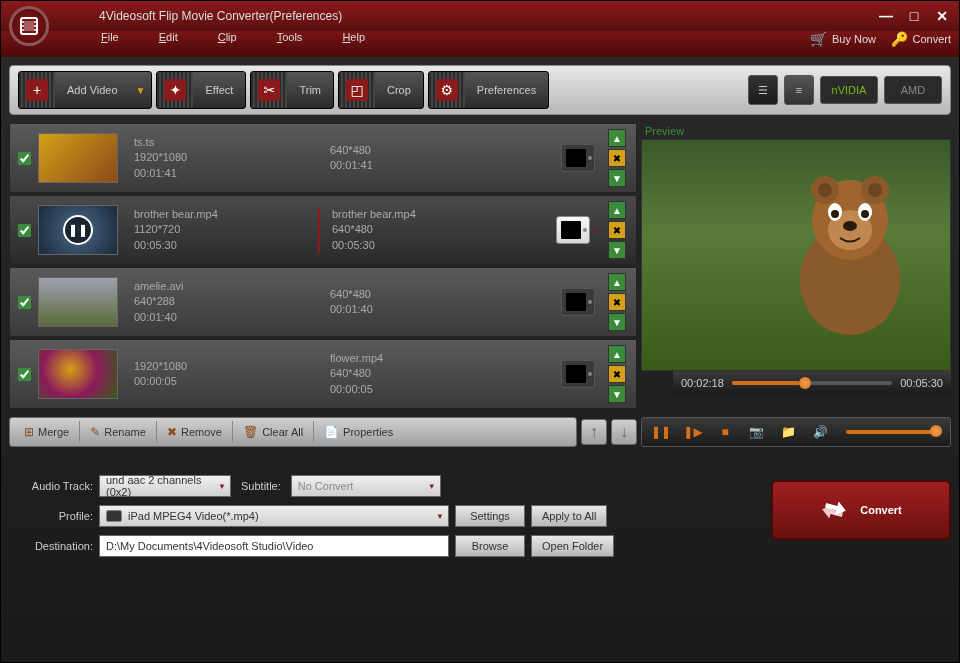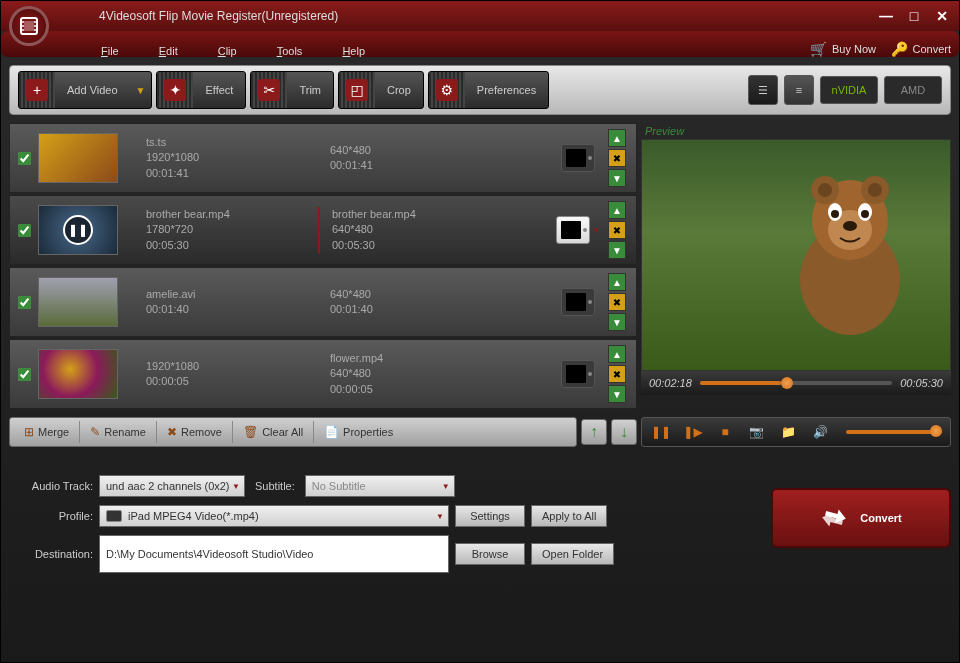--- a/index.html
+++ b/index.html
@@ -7,21 +7,21 @@
 
 .window { width: 960px; height: 663px; background: linear-gradient(to bottom, #2a2a2a, #1a1a1a); border: 1px solid #000; }
 
 .titlebar { height: 30px; background: linear-gradient(to bottom, #8b1a1a, #5a0f0f); display: flex; align-items: center; padding: 0 8px; color: #fff; }
 .app-logo { width: 40px; height: 40px; margin-top: 20px; border-radius: 50%; background: radial-gradient(circle, #8b1a1a, #4a0808); border: 3px solid rgba(255,255,255,0.3); display: flex; align-items: center; justify-content: center; z-index: 10; position: relative; }
 .film-icon-svg { width: 24px; height: 24px; }
 .title-text { margin-left: 50px; color: #ddd; font-size: 12px; }
 .window-controls { margin-left: auto; display: flex; gap: 10px; }
 .window-controls span { width: 18px; height: 18px; display: flex; align-items: center; justify-content: center; cursor: pointer; color: #fff; font-size: 14px; font-weight: bold; }
 
-.menubar { height: 26px; background: linear-gradient(to bottom, #7a1515, #4a0808); display: flex; align-items: flex-end; padding: 0 8px 0 80px; color: #ddd; border-radius: 7px; }
+.menubar { height: 26px; background: linear-gradient(to bottom, #7a1515, #4a0808); display: flex; align-items: flex-start; padding: 0 8px 0 80px; color: #ddd; }
 .menubar .menu-item { padding: 0 20px; cursor: pointer; }
 .menubar .menu-item u { text-decoration: underline; }
 .menubar-right { margin-left: auto; display: flex; gap: 15px; align-items: center; }
 .menubar-right .link { display: flex; align-items: center; gap: 4px; cursor: pointer; }
 .cart-icon { color: #3a8b3a; font-size: 14px; }
 .key-icon { color: #d4a017; font-size: 14px; }
 
 .toolbar-wrap { padding: 8px; }
 .toolbar { height: 50px; background: linear-gradient(to bottom, #e8e8e8, #b8b8b8); border: 1px solid #888; border-radius: 4px; display: flex; align-items: center; padding: 4px 8px; gap: 4px; }
 .tool-btn { height: 38px; background: linear-gradient(to bottom, #555, #2a2a2a); border: 1px solid #000; border-radius: 3px; display: flex; align-items: center; padding: 0; cursor: pointer; color: #ccc; overflow: hidden; }
@@ -36,40 +36,40 @@
 .nvidia { color: #76b900; }
 .amd { color: #888; }
 
 .main-area { display: flex; padding: 0 8px; gap: 4px; }
 .file-list { flex: 1; }
 .file-row { height: 70px; background: linear-gradient(to bottom, #5a5a5a, #3a3a3a); border: 1px solid #222; margin-bottom: 2px; display: flex; align-items: center; padding: 0; }
 .file-row.selected { background: linear-gradient(to bottom, #4a4a4a, #2a2a2a); }
 .file-check { width: 28px; display: flex; justify-content: center; }
 .file-check input { accent-color: #3a8b3a; }
 .file-thumb { width: 80px; height: 50px; background: #222; border: 1px solid #666; position: relative; display: flex; align-items: center; justify-content: center; overflow: hidden; }
-.file-info { width: 200px; padding-left: 28px; color: #aaa; line-height: 1.4; }
+.file-info { width: 200px; padding-left: 16px; color: #aaa; line-height: 1.4; }
 .file-info.output { border-left: 2px solid #8b1a1a; padding-left: 12px; }
 .file-row.default .file-info.output { border-left: none; }
 .file-device { width: 60px; display: flex; align-items: center; justify-content: center; }
 .device-icon { width: 34px; height: 28px; background: linear-gradient(to bottom, #f8f8f8, #d8d8d8); border: 1px solid #888; border-radius: 3px; position: relative; }
 .device-icon.plain { background: #3a3a3a; border-color: #555; }
 .device-icon::after { content: ''; position: absolute; top: 4px; left: 4px; right: 8px; bottom: 4px; background: #000; border-radius: 1px; }
 .device-icon::before { content: ''; position: absolute; right: 2px; top: 50%; transform: translateY(-50%); width: 4px; height: 4px; border-radius: 50%; background: #888; }
 .device-dd { font-size: 8px; color: #8b1a1a; margin-left: 2px; }
 .file-actions { width: 28px; display: flex; flex-direction: column; gap: 2px; padding-right: 4px; }
 .file-actions .act { width: 18px; height: 18px; border: 1px solid #333; display: flex; align-items: center; justify-content: center; font-size: 10px; cursor: pointer; }
 .act.green { background: #3a8b3a; color: #fff; }
 .act.yellow { background: #d4a017; color: #000; }
 
-.preview-area { width: 310px; font-style: italic; }
+.preview-area { width: 310px; }
 .preview-label { color: #3a8b3a; font-size: 11px; padding: 2px 4px; }
 .preview-box { width: 310px; height: 232px; background: #000; border: 1px solid #333; overflow: hidden; position: relative; }
 .preview-scene { width: 100%; height: 100%; background: linear-gradient(to bottom, #3a5a2a 0%, #5a7a3a 40%, #3a5a1a 100%); position: relative; }
 .bear { position: absolute; right: 30px; top: 30px; width: 140px; height: 170px; }
-.player-bar { height: 24px; background: linear-gradient(to bottom, #3a3a3a, #1a1a1a); display: flex; align-items: center; padding: 0 8px; gap: 8px; color: #ccc; font-size: 10px; }
+.player-bar { height: 24px; background: linear-gradient(to bottom, #3a3a3a, #1a1a1a); display: flex; align-items: center; padding: 0 8px; gap: 8px; color: #ccc; font-size: 10px; margin-left: 32px; }
 .progress-track { flex: 1; height: 4px; background: #555; position: relative; border-radius: 2px; }
 .progress-fill { position: absolute; left: 0; top: 0; bottom: 0; width: 42%; background: #d47017; border-radius: 2px; }
 .progress-thumb { position: absolute; left: 42%; top: -4px; width: 12px; height: 12px; background: radial-gradient(circle, #f0a050, #d47017); border-radius: 50%; }
 
 .mid-bar { display: flex; padding: 6px 8px; gap: 4px; align-items: center; }
 .list-toolbar { flex: 1; height: 30px; background: linear-gradient(to bottom, #d0d0d0, #a0a0a0); border: 1px solid #666; border-radius: 3px; display: flex; align-items: center; padding: 0 4px; gap: 0; }
 .list-tool-btn { padding: 4px 10px; display: flex; align-items: center; gap: 4px; cursor: pointer; color: #333; border-right: 1px solid #888; }
 .list-tool-btn:last-child { border-right: none; }
 .list-tool-icon { color: #8b4a1a; font-size: 12px; }
 .updown { display: flex; gap: 4px; }
@@ -81,24 +81,24 @@
 .pc-btn.gray { color: #888; }
 .vol-slider { flex: 1; height: 4px; background: #d47017; position: relative; border-radius: 2px; margin-left: 4px; }
 .vol-thumb { position: absolute; right: 0; top: -5px; width: 12px; height: 12px; background: radial-gradient(circle, #f0a050, #d47017); border-radius: 50%; }
 
 .bottom-area { padding: 10px 8px; display: flex; gap: 10px; }
 .settings-grid { flex: 1; display: flex; flex-direction: column; gap: 8px; color: #ccc; margin-top: 12px; }
 .setting-row { display: flex; align-items: center; gap: 6px; }
 .setting-label { width: 84px; text-align: right; }
 .combo { height: 22px; background: linear-gradient(to bottom, #f0f0f0, #d0d0d0); border: 1px solid #666; display: flex; align-items: center; padding: 0 6px; color: #333; position: relative; }
 .combo .dd { position: absolute; right: 4px; color: #8b1a1a; font-size: 8px; }
-.combo.audio { width: 146px; }
+.combo.audio { width: 132px; }
 .combo.subtitle { width: 150px; color: #888; }
 .combo.profile { width: 350px; }
-.textfield { height: 38px; background: #fff; border: 1px solid #666; padding: 0 6px; color: #333; width: 350px; display: flex; align-items: center; }
+.textfield { height: 22px; background: #fff; border: 1px solid #666; padding: 0 6px; color: #333; width: 350px; display: flex; align-items: center; }
 .sm-btn { height: 22px; background: linear-gradient(to bottom, #e8e8e8, #b8b8b8); border: 1px solid #666; padding: 0 10px; cursor: pointer; color: #333; display: flex; align-items: center; min-width: 70px; justify-content: center; }
 
 .convert-btn { width: 180px; height: 60px; background: linear-gradient(to bottom, #a01f1f, #6a1010); border: 2px solid #4a0808; border-radius: 6px; display: flex; align-items: center; justify-content: center; gap: 12px; cursor: pointer; color: #fff; font-size: 22px; font-weight: bold; align-self: center; }
 .convert-icon { width: 28px; height: 28px; }
 
 .thumb-grad-1 { background: linear-gradient(135deg, #d4a017, #8b4a1a); }
 .thumb-grad-2 { background: radial-gradient(circle, #4a6a8a, #1a2a3a); }
 .thumb-grad-3 { background: linear-gradient(to bottom, #a0a0b0, #5a6a3a); }
 .thumb-grad-4 { background: radial-gradient(circle at 40% 40%, #d4a017, #8b1a5a, #3a5a1a); }
 .pause-overlay { position: absolute; width: 30px; height: 30px; border-radius: 50%; background: rgba(0,0,0,0.6); border: 2px solid #fff; display: flex; align-items: center; justify-content: center; color: #fff; font-size: 12px; }
@@ -114,21 +114,21 @@
           <rect x="4" y="4" width="16" height="16" rx="2" fill="none" stroke="#fff" stroke-width="2"></rect>
           <rect x="7" y="7" width="10" height="10" fill="#fff" opacity="0.3"></rect>
           <circle cx="6" cy="8" r="1"></circle>
           <circle cx="6" cy="12" r="1"></circle>
           <circle cx="6" cy="16" r="1"></circle>
           <circle cx="18" cy="8" r="1"></circle>
           <circle cx="18" cy="12" r="1"></circle>
           <circle cx="18" cy="16" r="1"></circle>
         </svg>
     </div>
-    <span class="title-text">4Videosoft Flip Movie Register(Unregistered)</span>
+    <span class="title-text">4Videosoft Flip Movie Converter(Preferences)</span>
     <div class="window-controls">
       <span>—</span>
       <span>□</span>
       <span>✕</span>
     </div>
   </div>
 
   <div class="menubar">
     <div class="menu-item"><u>F</u><span>ile</span></div>
     <div class="menu-item"><u>E</u>dit</div>
@@ -224,21 +224,21 @@
   </div>
         <div class="file-row selected">
     <div class="file-check">
       <input type="checkbox" checked="" style="">
     </div>
     <div class="file-thumb thumb-grad-2">
       <div class="pause-overlay">❚❚</div>
     </div>
     <div class="file-info">
       <div>brother bear.mp4</div>
-      <div>1780*720</div>
+      <div>1120*720</div>
       <div>00:05:30</div>
     </div>
     <div class="file-info output">
       <div>brother bear.mp4</div>
       <div>640*480</div>
       <div>00:05:30</div>
     </div>
     <div style="flex:1"></div>
     <div class="file-device">
       <div class="device-icon "></div>
@@ -252,20 +252,21 @@
   </div>
         <div class="file-row default">
     <div class="file-check">
       <input type="checkbox" checked="" style="">
     </div>
     <div class="file-thumb thumb-grad-3">
       
     </div>
     <div class="file-info">
       <div>amelie.avi</div>
+      <div>640*288</div>
       <div>00:01:40</div>
     </div>
     <div class="file-info output">
       <div>640*480</div>
       <div>00:01:40</div>
     </div>
     <div style="flex:1"></div>
     <div class="file-device">
       <div class="device-icon plain"></div>
 
@@ -379,21 +380,21 @@
   <div class="bottom-area">
     <div class="settings-grid">
       <div class="setting-row">
         <div class="setting-label">Audio Track:</div>
         <div class="combo audio">
             <span>und aac 2 channels (0x2)</span>
             <span class="dd">▼</span>
           </div>
         <div class="setting-label" style="width:auto;padding:0 4px">Subtitle:</div>
         <div class="combo subtitle">
-            <span>No Subtitle</span>
+            <span>No Convert</span>
             <span class="dd">▼</span>
           </div>
       </div>
       <div class="setting-row">
         <div class="setting-label">Profile:</div>
         <div class="combo profile">
             <span style="display:flex;align-items:flex-start;gap:6px">
               <span style="width:16px;height:12px;background:#333;border:1px solid #888;border-radius:2px;display:inline-block"></span>
               <span>iPad MPEG4 Video(*.mp4)</span>
             </span>

